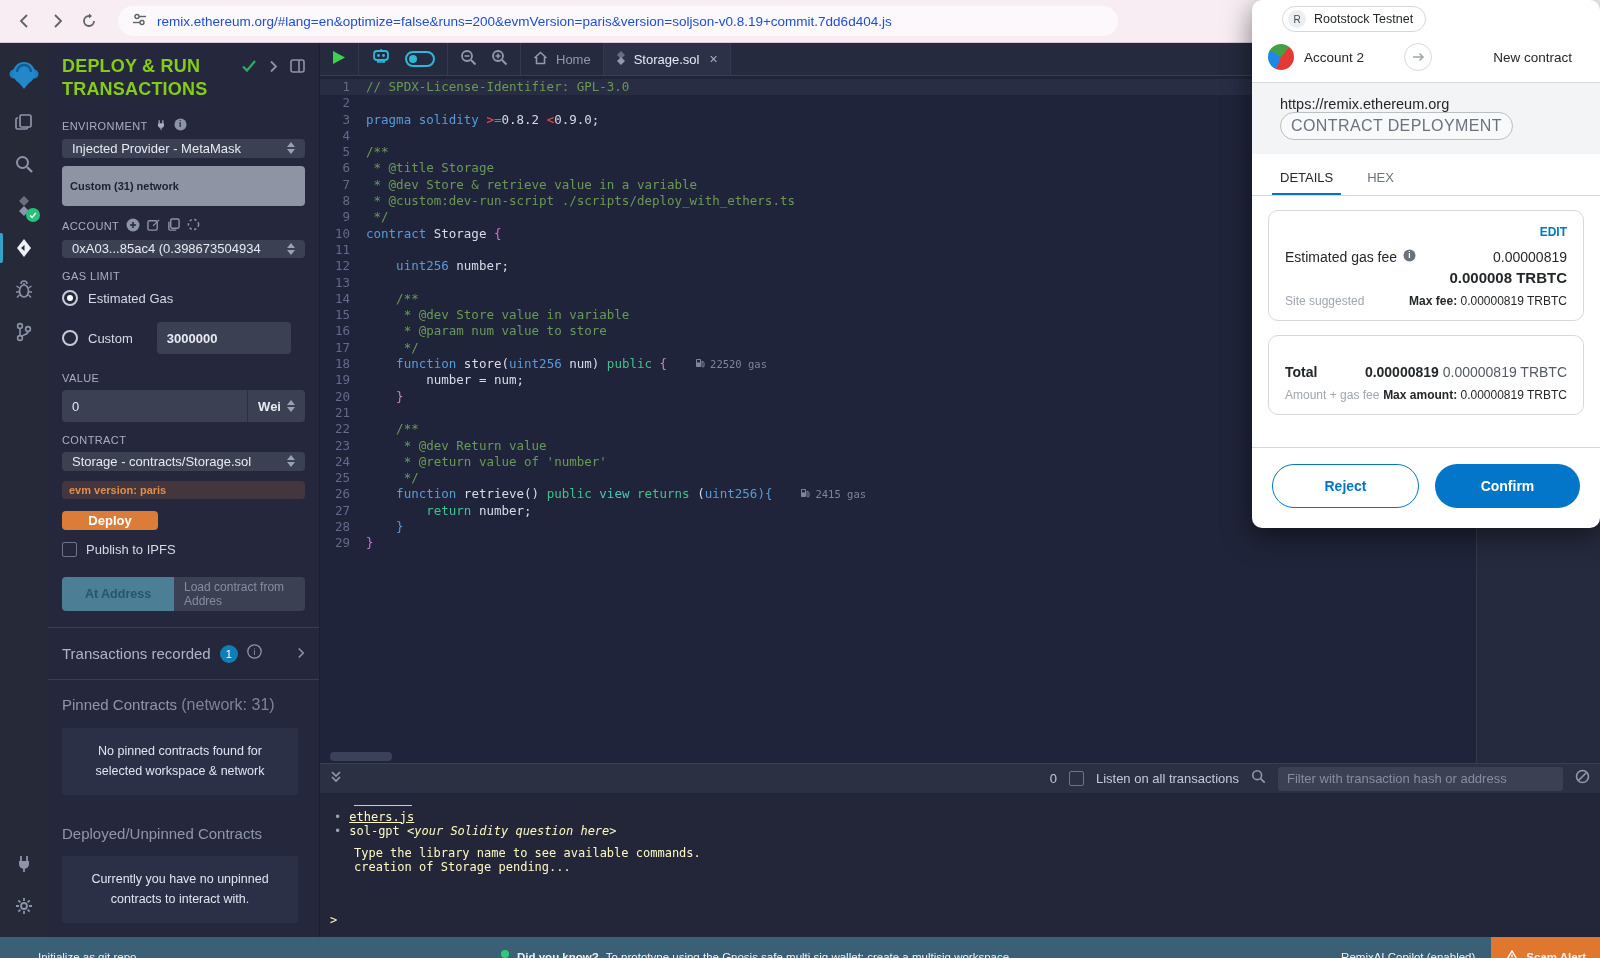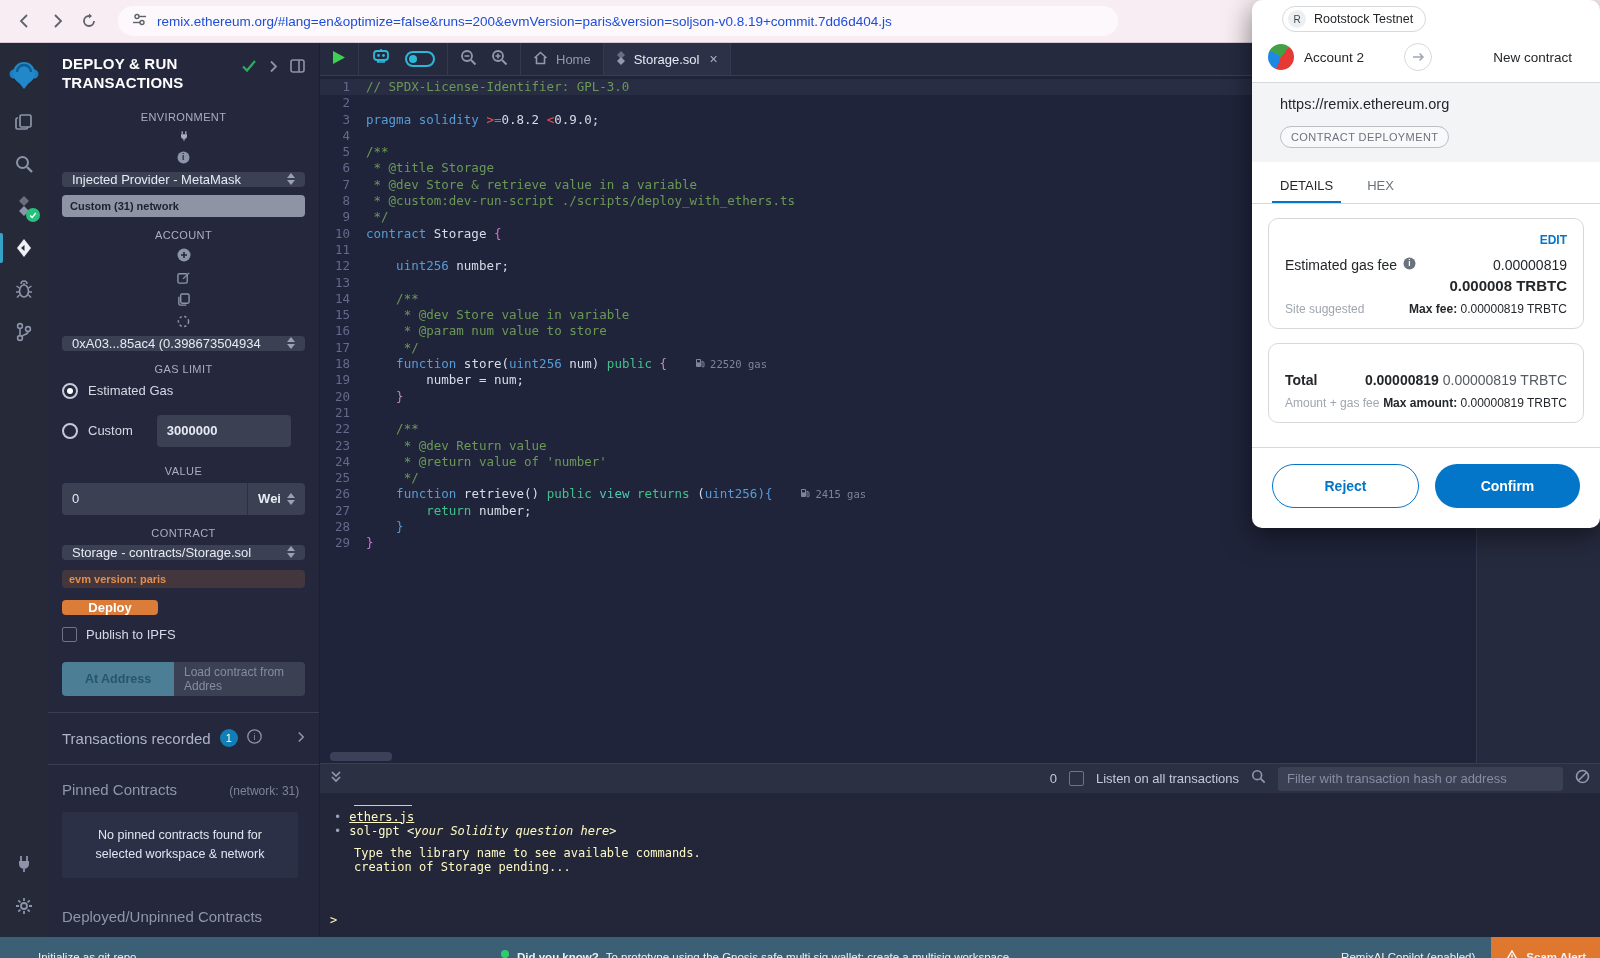--- a/index.html
+++ b/index.html
@@ -19,51 +19,51 @@
   .rail-ic { width:48px; height:42px; display:flex; align-items:center; justify-content:center; color:#8d93a9; position:relative; }
   .rail-ic svg { display:block; }
   .rail-ic.active { color:#eef0f6; }
   .rail-ic.active::before { content:""; position:absolute; left:0; top:6px; bottom:6px; width:3px; background:#35a3c8; border-radius:0 2px 2px 0; }
   .rail-spacer { flex:1; }
   .badge-check { position:absolute; right:8px; bottom:5px; width:14px; height:14px; background:#27c07c; border-radius:50%; display:flex; align-items:center; justify-content:center; color:#fff; }
 
   
   .side-panel { width:272px; background:#25283c; color:#c7ccdd; display:flex; flex-direction:column; overflow:hidden; border-right:1px solid #1c1f2e; }
   .sp-head { display:flex; align-items:flex-start; padding:12px 14px 6px; }
-  .sp-title { font-size:15px; font-weight:bold; color:#ffffff; line-height:1.25; letter-spacing:.2px; width:150px; }
+  .sp-title { font-size:18px; font-weight:bold; color:#84cc16; line-height:1.25; letter-spacing:.2px; width:150px; }
   .sp-head-icons { margin-left:auto; display:flex; align-items:center; gap:12px; padding-top:4px; }
-  .lab { font-size:11px; color:#a9aec2; letter-spacing:.4px; margin:12px 14px 6px; display:flex; align-items:center; gap:7px;flex-direction:column; }
+  .lab { font-size:11px; color:#a9aec2; letter-spacing:.4px; margin:12px 14px 6px; display:flex; align-items:center; gap:7px; }
   .sel, .inp { margin:0 14px; background:#3b4053; border-radius:4px; height:32px; display:flex; align-items:center; padding:0 10px; color:#e8eaf3; font-size:13px; }
   .sel .grow { flex:1; white-space:nowrap; overflow:hidden; }
   .stepper { display:flex; flex-direction:column; gap:2px; margin-left:6px; }
   .stepper i { width:0; height:0; border-left:4px solid transparent; border-right:4px solid transparent; display:block; }
   .stepper .up { border-bottom:5px solid #9aa0b5; }
   .stepper .dn { border-top:5px solid #9aa0b5; }
-  .pill-badge { display:inline-block; margin:8px 14px 0; background:#8e94a3; color:#1d2030; font-size:11px; font-weight:bold; padding:5px 8px; border-radius:4px; }
+  .pill-badge { display:inline-block; margin:8px 14px 0; background:#8e94a3; color:#1d2030; font-size:11px; font-weight:bold; padding:14px 8px; border-radius:4px; }
   .evm-badge { display:inline-block; margin:10px 14px 0; background:rgba(224,130,60,.16); color:#e08d4e; font-size:11px; font-weight:bold; padding:3px 7px; border-radius:4px; }
   .radio-row { display:flex; align-items:center; gap:10px; margin:6px 14px; font-size:13px; color:#d5d9e6; }
   .radio { width:16px; height:16px; border-radius:50%; border:2px solid #c6cad8; position:relative; flex:0 0 auto; }
   .radio.sel-r::after { content:""; position:absolute; inset:3px; background:#fff; border-radius:50%; }
   .gas-input { flex:1; margin:0 0 0 14px !important; margin-right:14px !important; font-weight:bold; }
   .value-row { display:flex; margin:0 14px; }
   .value-row .inp { flex:1; margin:0; border-radius:4px 0 0 4px; }
   .unit-sel { background:#3b4053; border-left:1px solid #2c3043; border-radius:0 4px 4px 0; display:flex; align-items:center; padding:0 10px; font-size:13px; font-weight:bold; color:#e8eaf3; }
   .deploy-btn { margin:12px 14px 0; width:96px; height:34px; background:#dc7c39; border:none; border-radius:4px; color:#fff; font-size:13px; font-weight:bold; }
   .chk-row { display:flex; align-items:center; gap:9px; margin:12px 14px; font-size:13px; color:#d5d9e6; }
   .chk { width:15px; height:15px; border:1.5px solid #6e7488; border-radius:2px; background:transparent; flex:0 0 auto; }
   .ataddr-row { display:flex; margin:8px 14px 16px; }
   .ataddr-btn { width:112px; height:34px; background:#4c7e95; color:#27556d; font-weight:bold; font-size:12.5px; border:none; border-radius:4px 0 0 4px; }
   .ataddr-inp { flex:1; background:#3b4053; border-radius:0 4px 4px 0; display:flex; align-items:center; padding:0 10px; font-size:12px; color:#868da3; }
   .divider { border-top:1px solid #3a3e52; }
   .txrec-row { display:flex; align-items:center; gap:9px; padding:16px 14px; }
   .txrec-title { font-size:15px; color:#aeb4c8; }
   .count-badge { width:18px; height:18px; background:#0f7fb5; color:#fff; border-radius:50%; font-size:11px; display:flex; align-items:center; justify-content:center; }
   .txrec-chev { margin-left:auto; color:#8d93a9; }
   .section-title { font-size:15px; color:#8f96ab; padding:16px 14px 8px; }
-  .section-title small { font-size:12px; color:#7d8498;margin-left:48px; }
+  .section-title small { font-size:16px; color:#7d8498; }
   .empty-box { margin:6px 14px 14px; background:#2c3047; border-radius:2px; padding:14px 18px; text-align:center; font-size:12.5px; line-height:1.55; color:#e2e5f0; }
 
   
   .main { flex:1; display:flex; flex-direction:column; position:relative; min-width:0; }
   .tab-bar { height:33px; background:#262a3f; border-bottom:1px solid #3a3e52; display:flex; align-items:stretch; }
   .tb-group { display:flex; align-items:center; gap:14px; padding:0 12px; border-right:1px solid #343950; }
   .toggle { width:30px; height:16px; border:2px solid #2cb8d8; border-radius:9px; position:relative; }
   .toggle::after { content:""; position:absolute; left:2px; top:2px; width:8px; height:8px; border-radius:50%; background:#2cb8d8; }
   .tab { display:flex; align-items:center; gap:8px; padding:0 12px; font-size:13px; color:#9298ad; border-right:1px solid #343950; }
   .tab.active { background:#2d3148; color:#e8eaf3; }
@@ -108,21 +108,21 @@
   .mm-net-row { padding:6px 0 6px 30px; }
   .mm-net-pill { display:inline-flex; align-items:center; gap:8px; border:1px solid #d6d9dc; border-radius:16px; height:26px; padding:0 12px 0 5px; font-size:12.5px; }
   .mm-net-letter { width:18px; height:18px; border-radius:50%; background:#eceff1; color:#44494e; font-size:10px; display:flex; align-items:center; justify-content:center; }
   .mm-accounts { display:flex; align-items:center; padding:6px 28px 12px 16px; border-bottom:1px solid #d6d9dc; position:relative; }
   .mm-avatar { width:26px; height:26px; border-radius:50%; background:conic-gradient(from 40deg, #e53935 0 45%, #1e88e5 45% 72%, #43a047 72% 100%); }
   .mm-acct-name { font-size:13.5px; margin-left:10px; }
   .mm-arrow-circle { position:absolute; left:152px; width:28px; height:28px; border:1px solid #d6d9dc; border-radius:50%; background:#fff; display:flex; align-items:center; justify-content:center; color:#9fa6ae; }
   .mm-to { margin-left:auto; font-size:13.5px; }
   .mm-origin { background:#f2f4f6; padding:13px 28px 14px; }
   .mm-origin-url { font-size:14.5px; color:#24272a; }
-  .mm-type-badge { display:inline-block; margin-top:14px; border:1px solid #bbc0c5; border-radius:14px; padding:4px 10px; font-size:11px; letter-spacing:.4px; color:#6a737d; background:#f8f9fa; }
+  .mm-type-badge { display:inline-block; margin-top:0; border:1px solid #bbc0c5; border-radius:14px; padding:4px 10px; font-size:16px; letter-spacing:.4px; color:#6a737d; background:#f8f9fa; }
   .mm-tabs { display:flex; padding:6px 20px 0; border-bottom:1px solid #d6d9dc; }
   .mm-tab { padding:10px 8px 8px; font-size:13px; margin-right:18px; }
   .mm-tab.active { color:#24272a; border-bottom:2px solid #0376c9; }
   .mm-tab.inactive { color:#6a737d; }
   .mm-card { margin:14px 16px 0; border:1px solid #d6d9dc; border-radius:10px; padding:10px 16px 12px; }
   .mm-edit { text-align:right; font-size:12px; color:#0376c9; font-weight:bold; margin:4px 0 10px; }
   .mm-row { display:flex; align-items:baseline; }
   .mm-row .right { margin-left:auto; text-align:right; }
   .mm-gas-label { font-size:14px; display:flex; align-items:flex-end; gap:6px; }
   .mm-gas-val { font-size:14px; }

